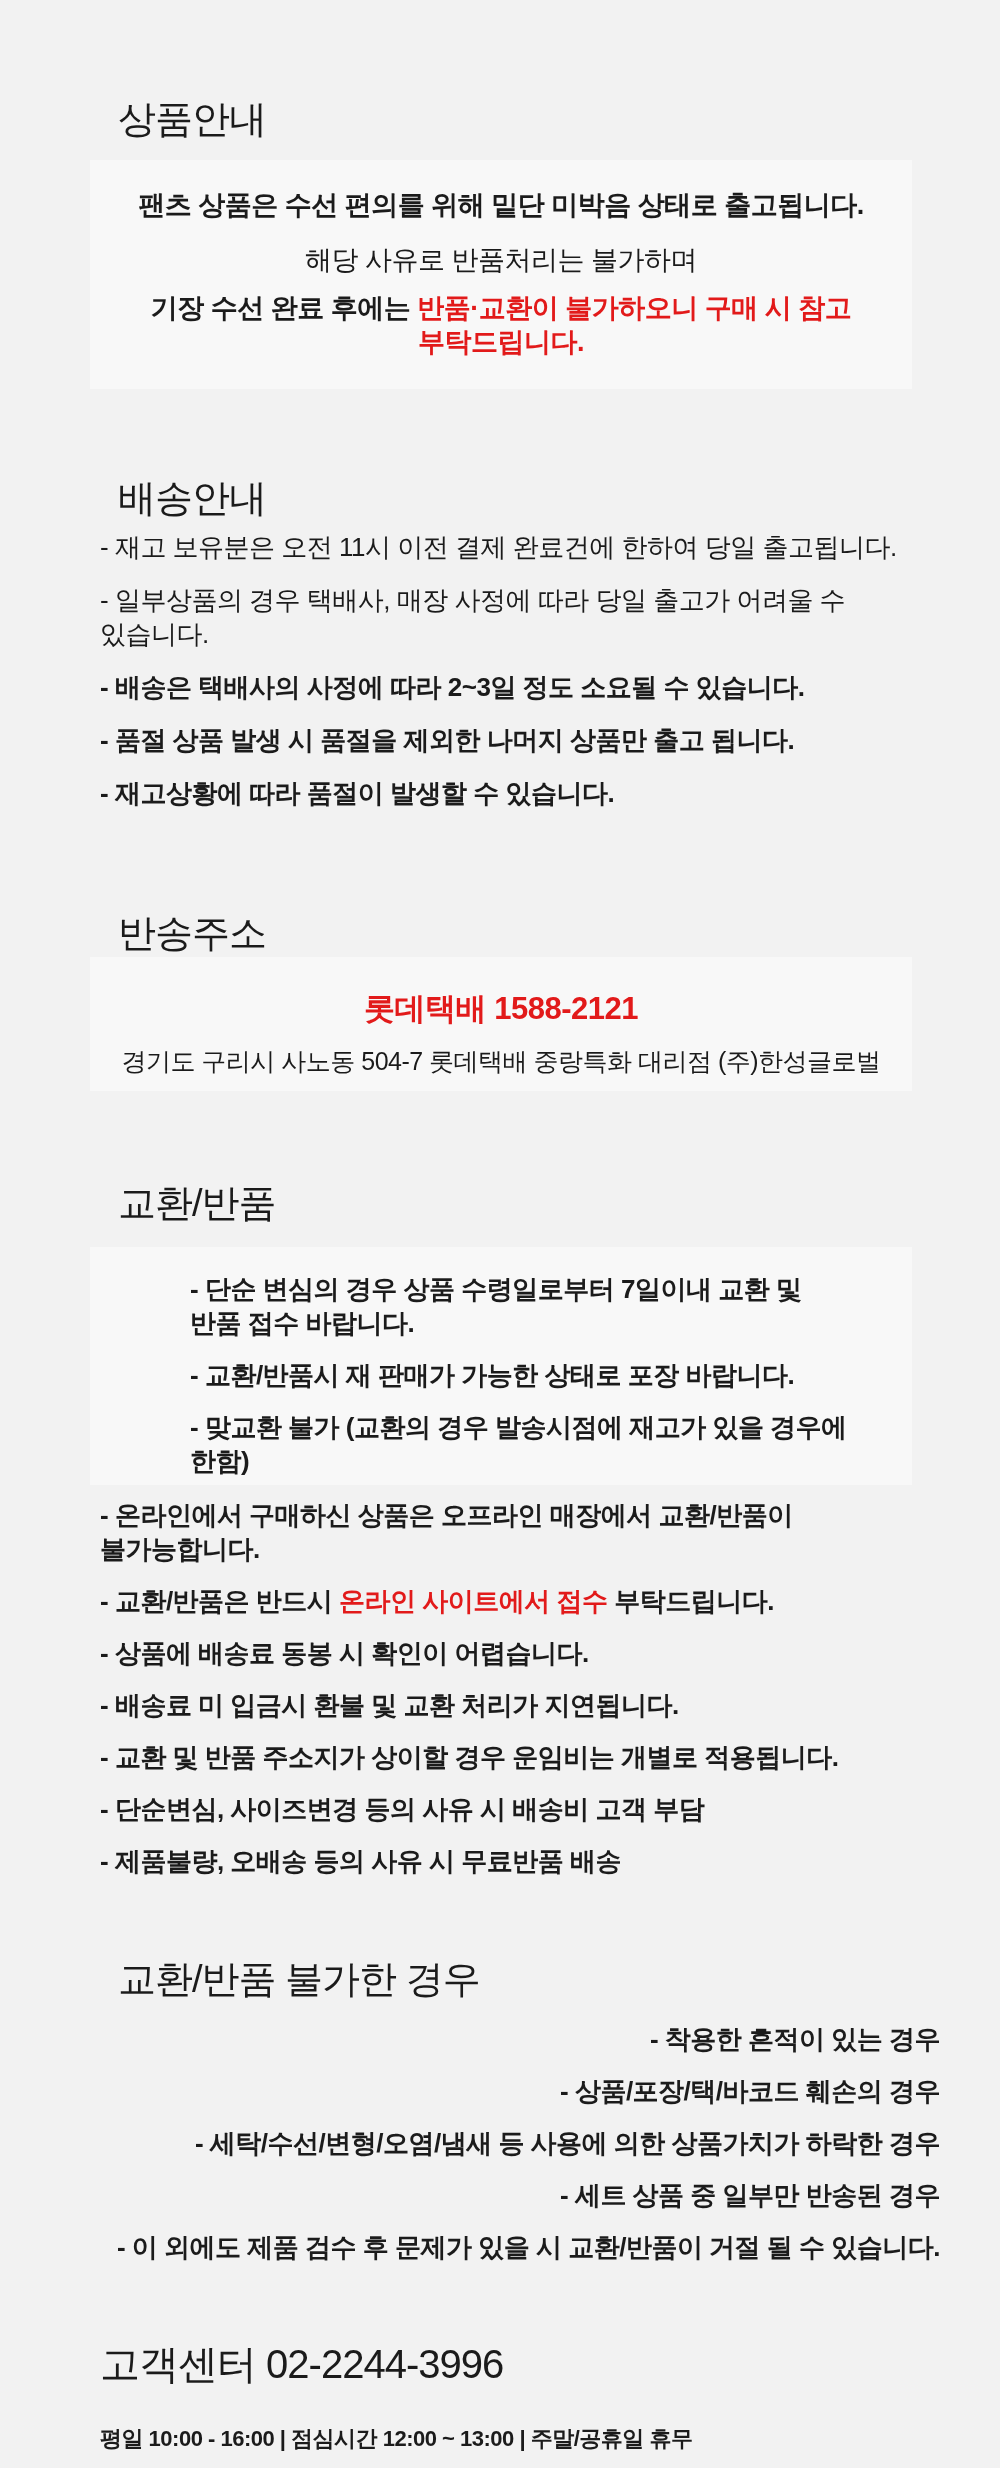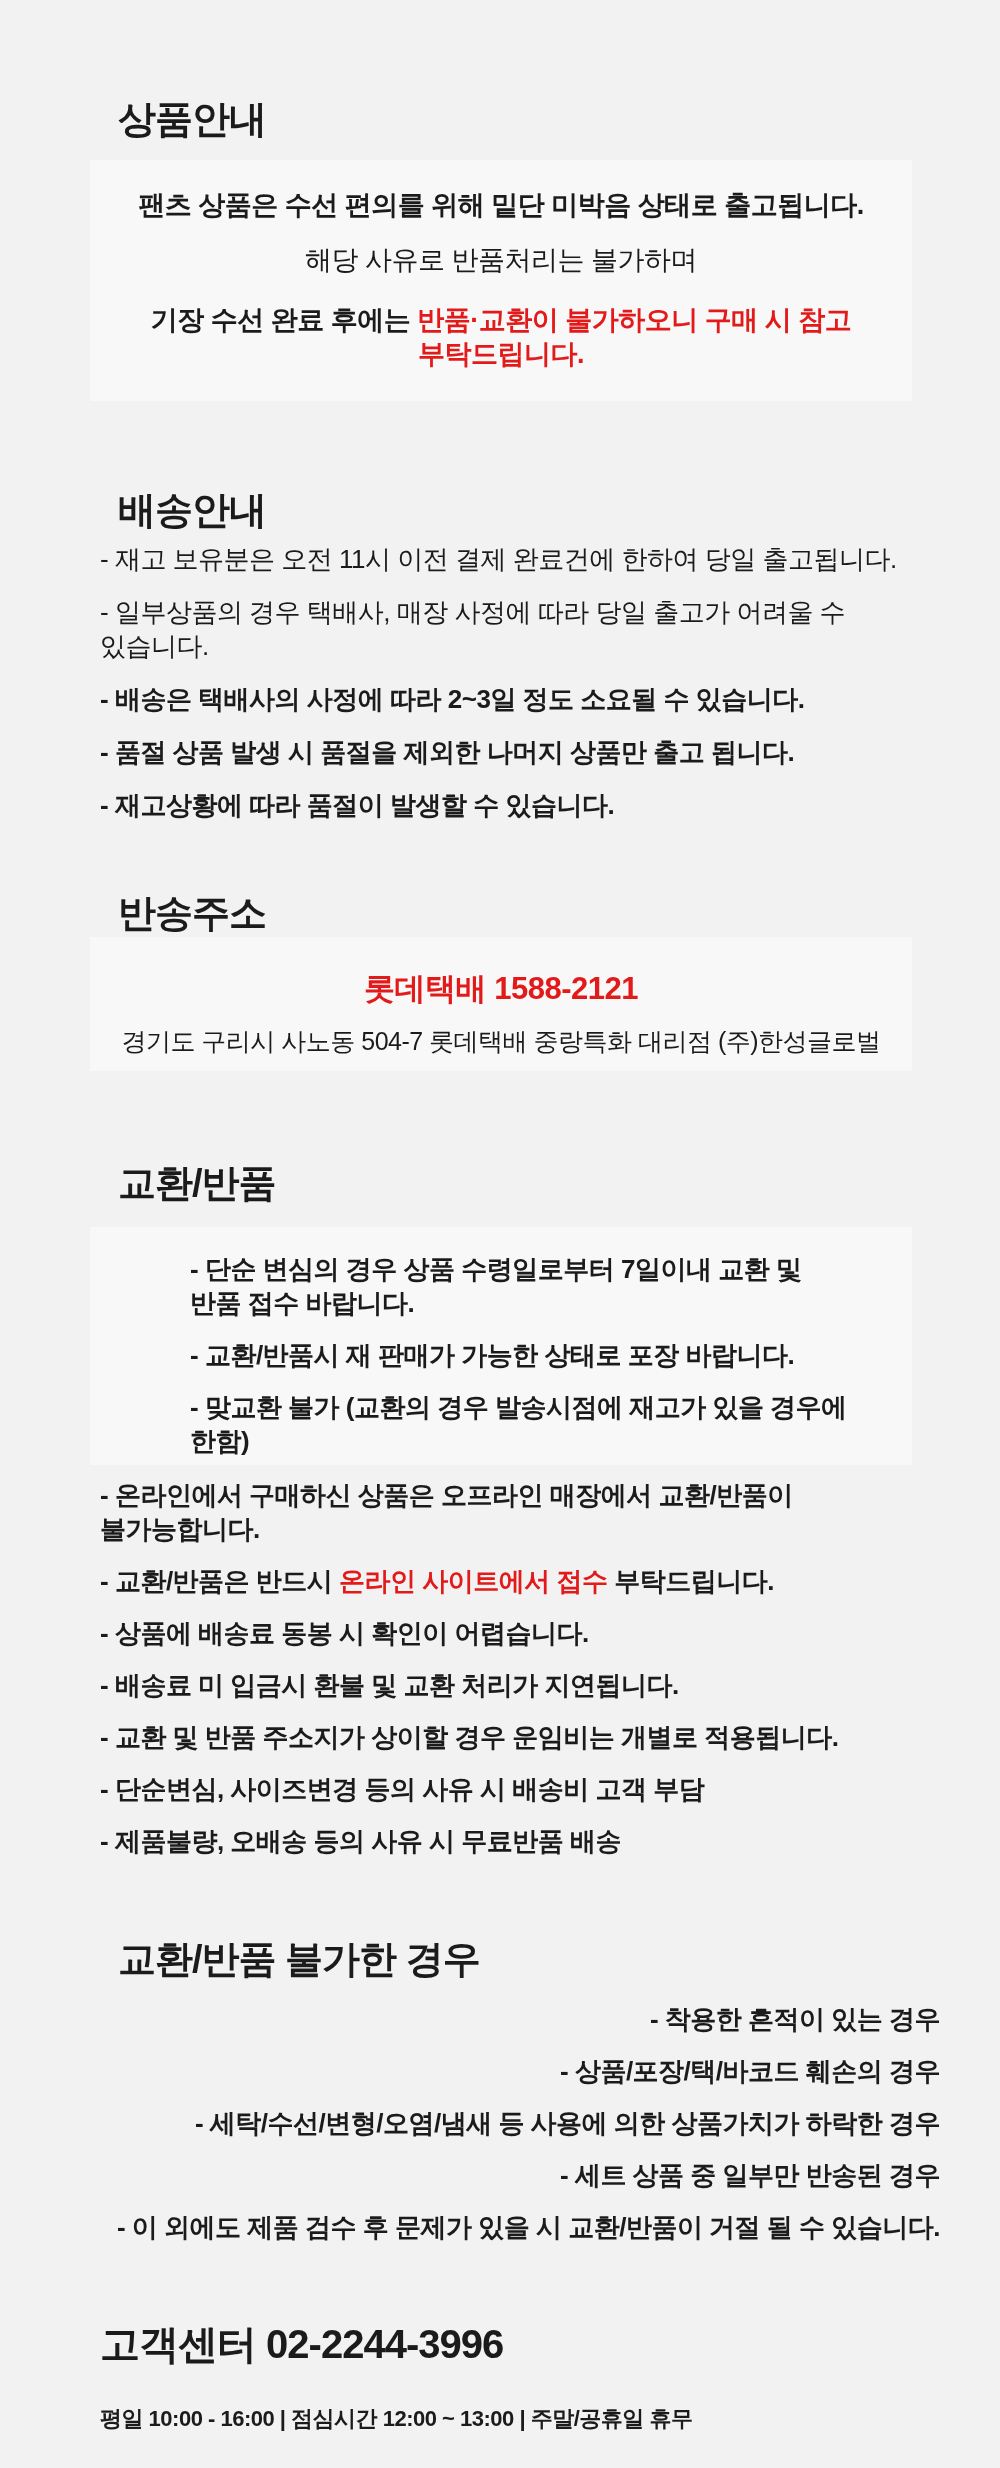--- a/index.html
+++ b/index.html
@@ -16,21 +16,21 @@
     -webkit-font-smoothing: antialiased;
   }
   .page {
     width: 1000px;
     height: 2468px;
     position: relative;
   }
   .section-title {
     font-size: 38px;
     line-height: 38px;
-    font-weight: 700;
+    font-weight: 400;
     letter-spacing: -1px;
     margin: 0 0 0 118px;
     word-break: keep-all;
   }
   .notice-box {
     background: #f8f8f8;
     margin-left: 90px;
     margin-right: 88px;
   }
   .box-product {
@@ -38,41 +38,41 @@
     padding: 28px 30px 30px 30px;
     text-align: center;
   }
   .box-product .line {
     font-size: 27px;
     line-height: 34px;
     letter-spacing: -0.5px;
     word-break: keep-all;
   }
   .box-product .line + .line { margin-top: 21px; }
-  .box-product .line.last { margin-top: 26px; }
+  .box-product .line.last { margin-top: 14px; }
   .bold { font-weight: 700; }
   .red { color: #e21a1a; }
   .list {
     margin: 0;
     padding: 0;
     list-style: none;
   }
   .list-item {
     font-size: 26px;
     line-height: 34px;
     letter-spacing: -0.5px;
     margin: 0 60px 18px 100px;
     word-break: keep-all;
   }
   .list-item.plain { font-weight: 400; }
   .list-item.bold { font-weight: 700; }
   .s2-title { margin-top: 90px; }
   .s2-list { margin-top: 13px; }
   .s2-list .list-item { margin-bottom: 19px; }
-  .s3-title { margin-top: 72px; }
+  .s3-title { margin-top: 104px; }
   .box-return {
     margin-top: 5px;
     padding: 32px 30px 14px 30px;
     text-align: center;
   }
   .courier-line {
     font-size: 31px;
     line-height: 40px;
     font-weight: 700;
     letter-spacing: -0.5px;

